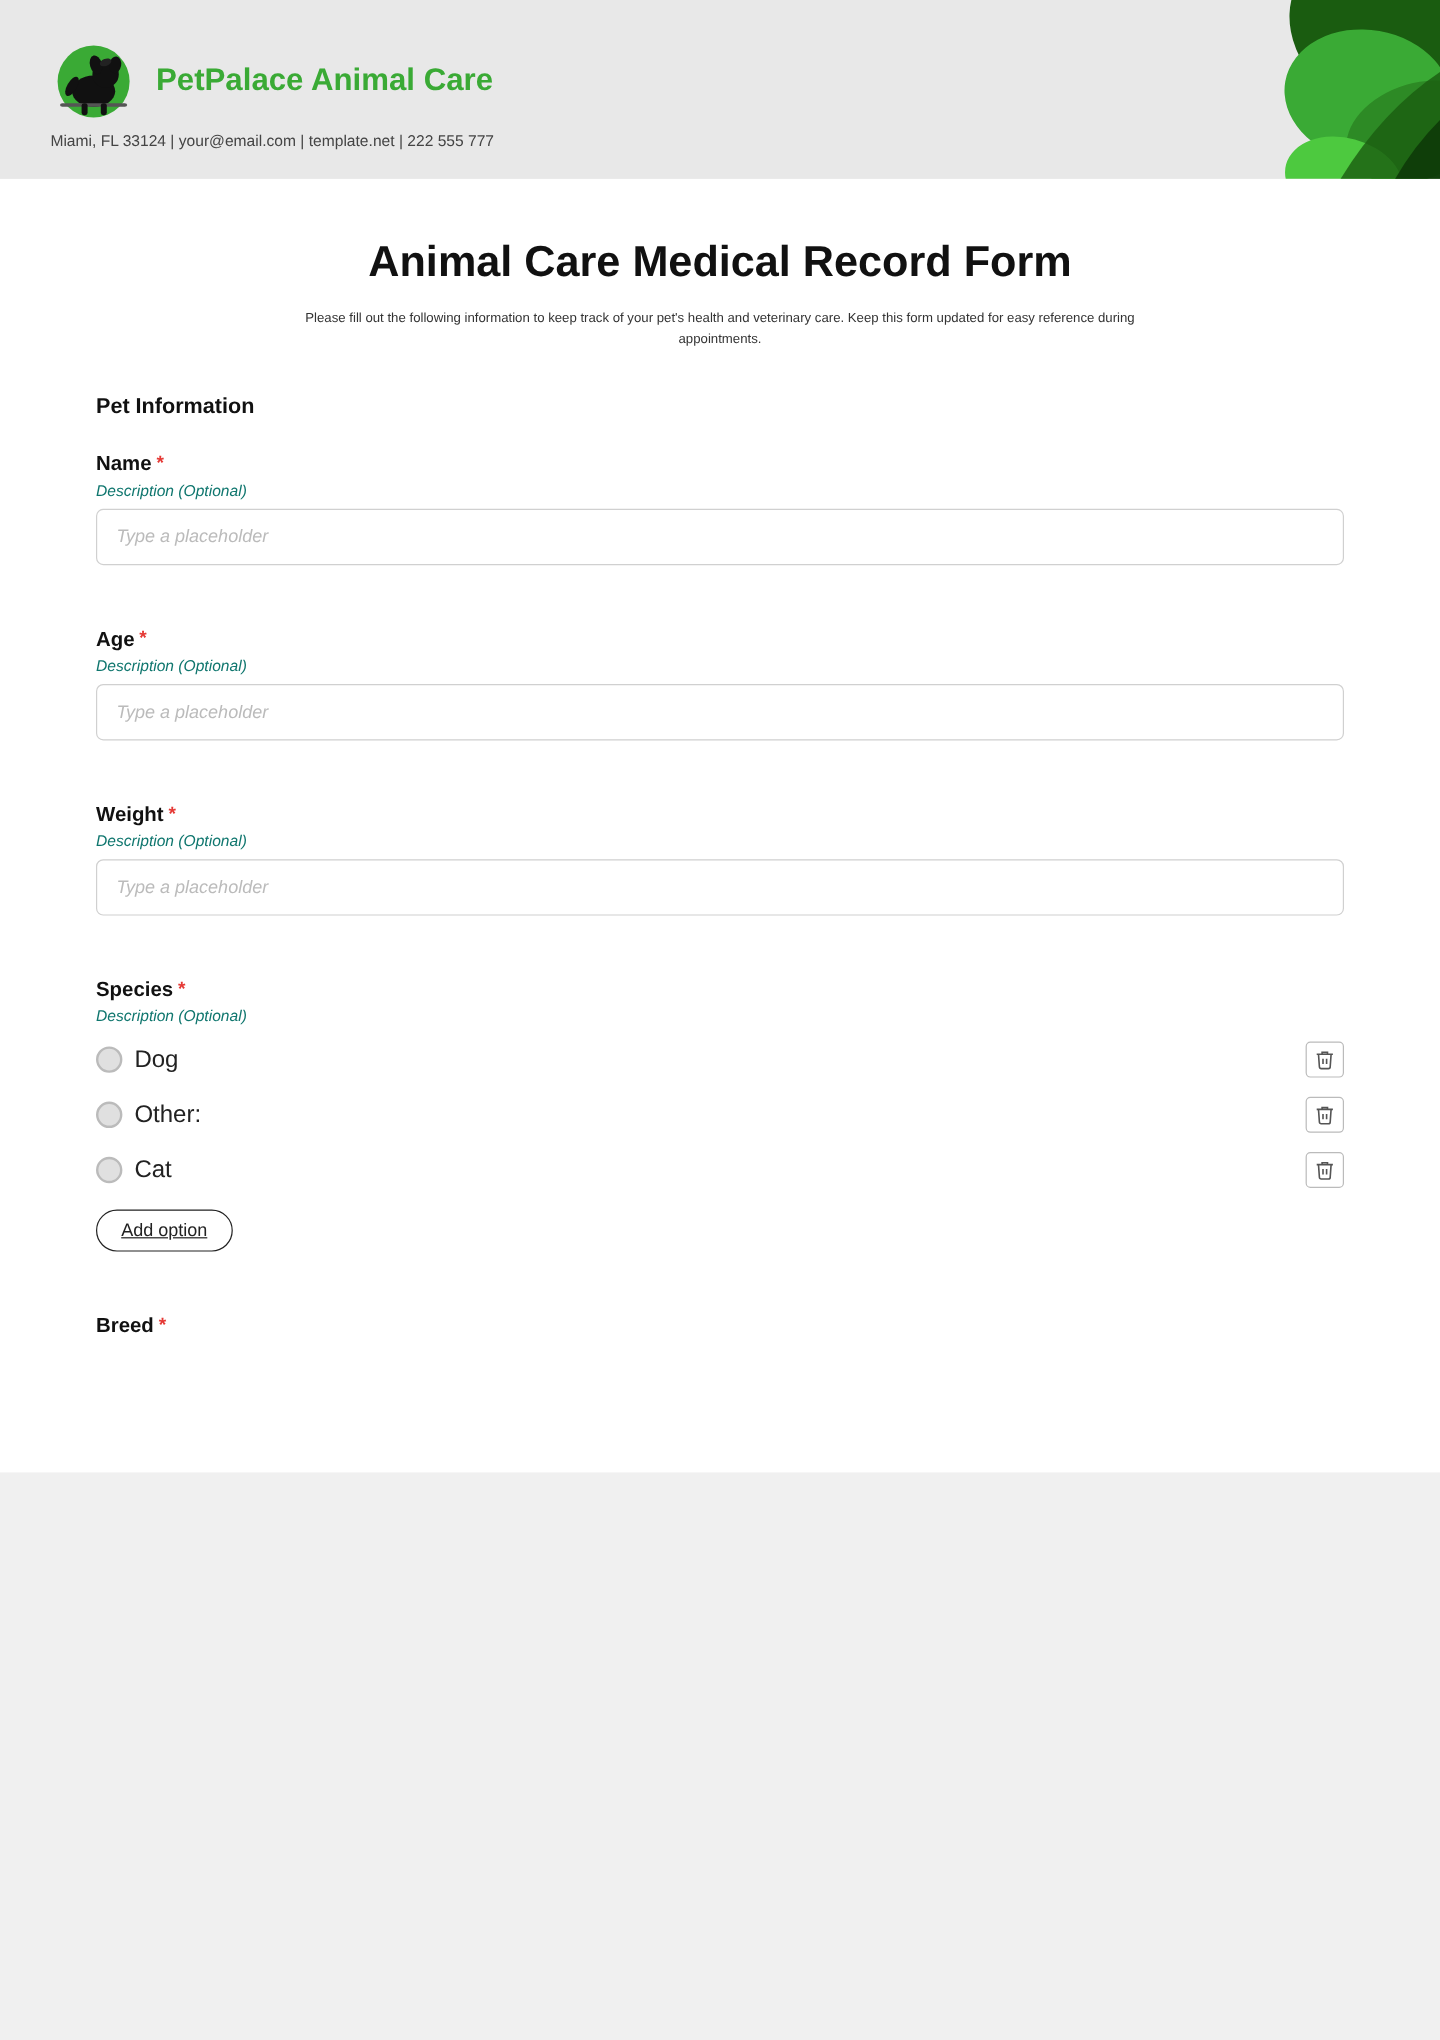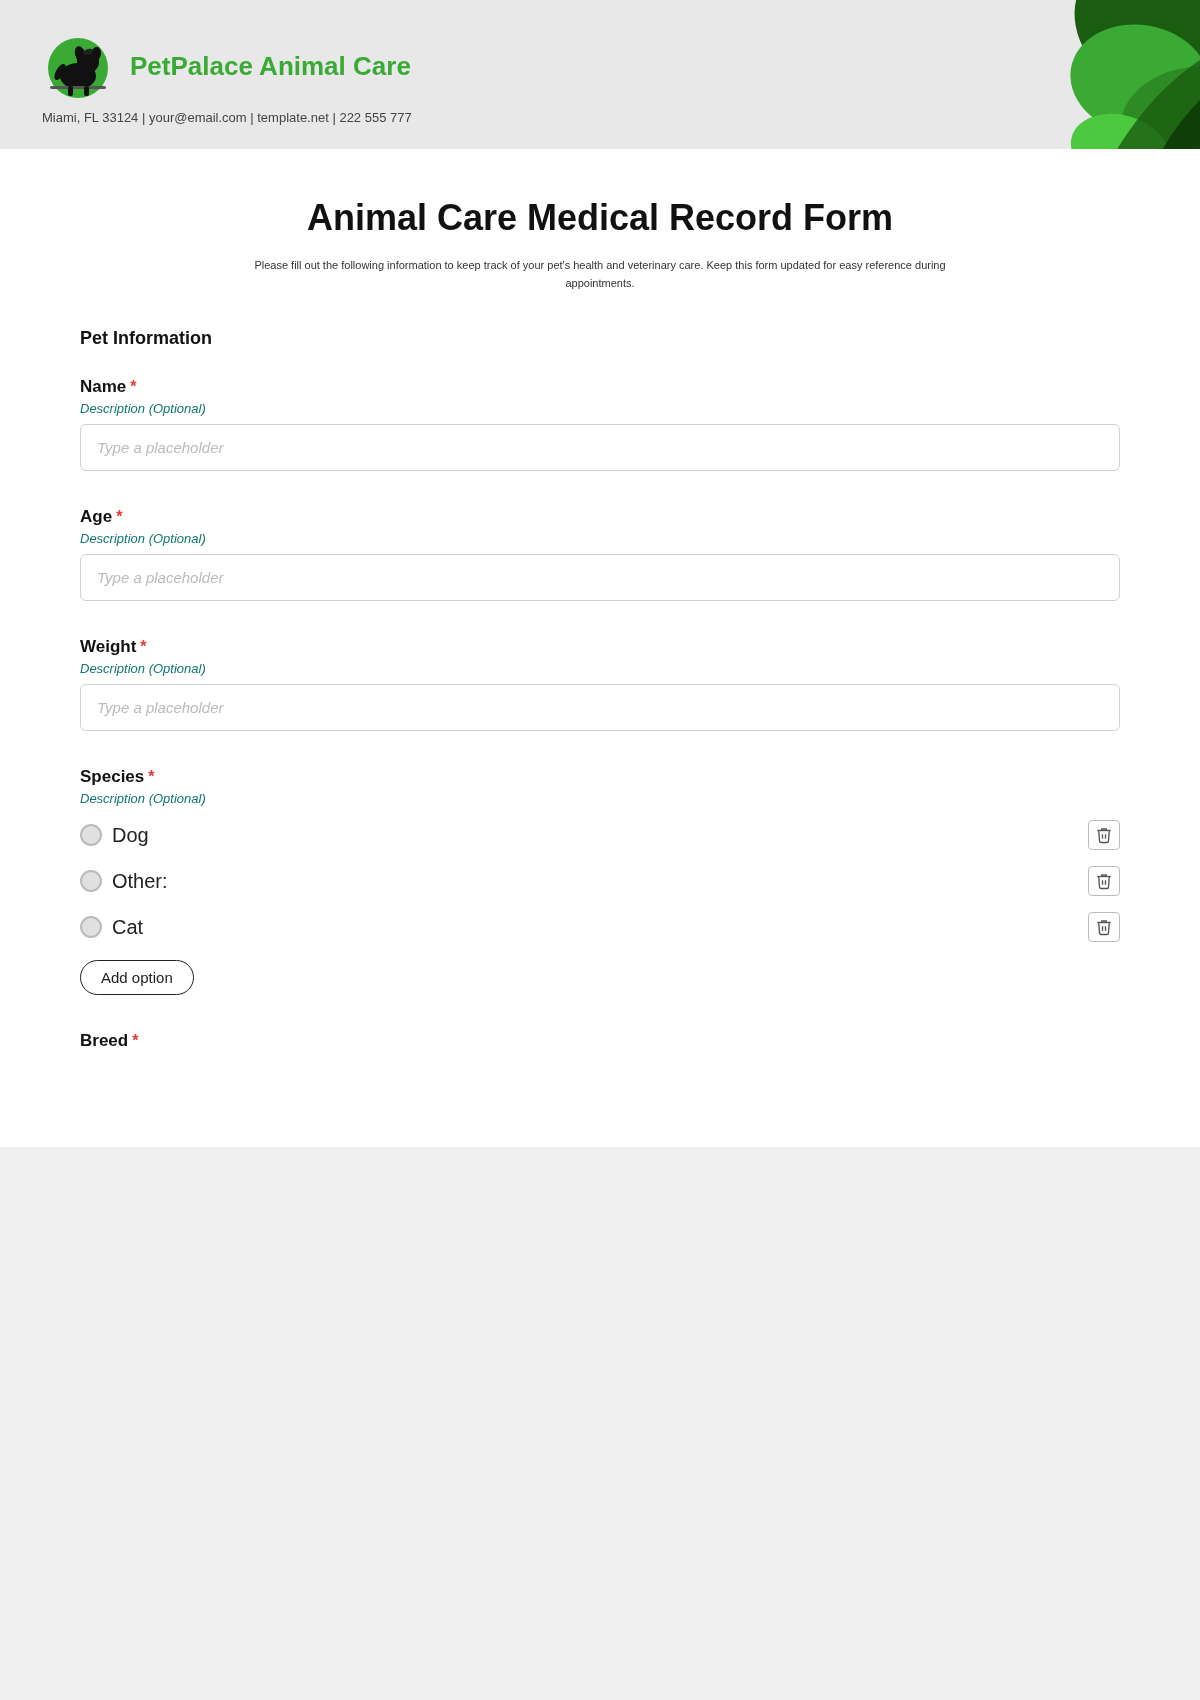--- a/index.html
+++ b/index.html
@@ -73,21 +73,21 @@
     }
 
     .section-title {
       font-size: 18px;
       font-weight: 900;
       color: #111;
       margin-bottom: 28px;
     }
 
     .field-block {
-      margin-bottom: 36px;
+      margin-bottom: 52px;
     }
 
     .field-label {
       font-size: 17px;
       font-weight: 800;
       color: #111;
       margin-bottom: 4px;
       display: flex;
       align-items: center;
       gap: 4px;
@@ -177,20 +177,21 @@
       gap: 6px;
       border: 1.5px solid #222;
       border-radius: 50px;
       padding: 8px 20px;
       font-size: 15px;
       color: #222;
       background: #fff;
       cursor: pointer;
       margin-top: 12px;
       font-weight: 500;
+      text-decoration: underline;
     }
 
     
     .deco-svg {
       position: absolute;
       right: 0;
       top: 0;
     }
   </style>
 </head>

